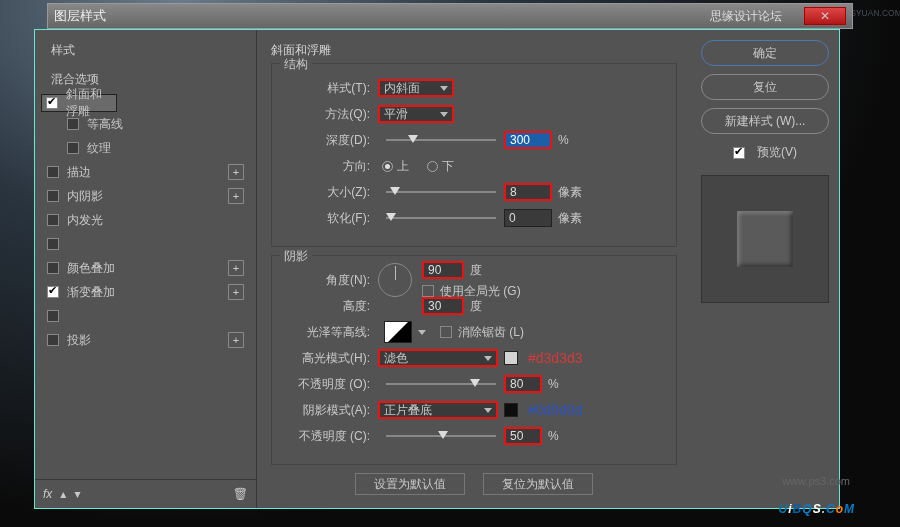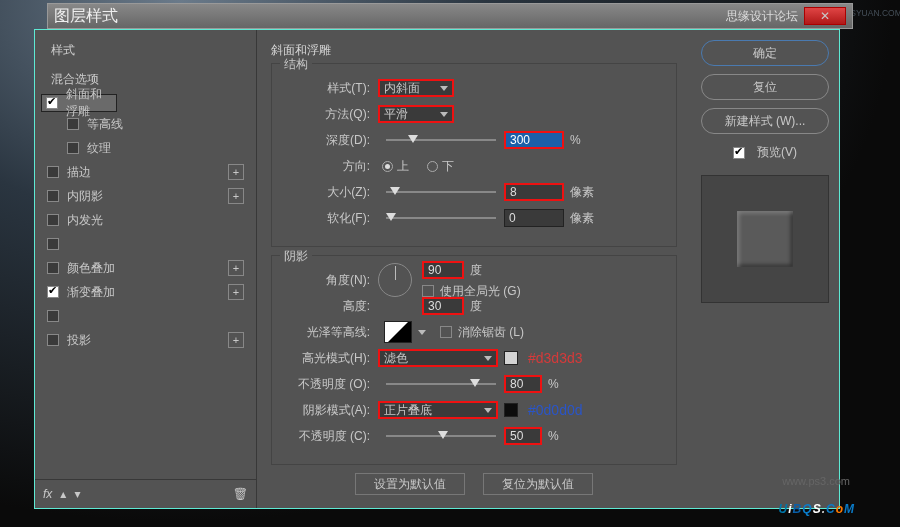--- a/index.html
+++ b/index.html
@@ -1,21 +1,21 @@
 <!DOCTYPE html>
 <html><head>
 <meta charset="utf-8">
 <style>
 *{box-sizing:border-box;margin:0;padding:0;font-family:"Microsoft YaHei",sans-serif;font-size:12px;color:#c8c8c8}
 body{background:#1a1a1a;width:900px;height:527px;position:relative;overflow:hidden}
 .bg-glow{position:absolute;inset:0;background:radial-gradient(ellipse at 20% 0%,#6a7a8a 0%,#2a3540 30%,#0a0a0a 70%)}
 .titlebar{position:absolute;top:3px;left:47px;right:47px;height:26px;background:linear-gradient(#888,#666);border:1px solid #999;display:flex;align-items:center;padding:0 6px}
-.titlebar .title{color:#eee;font-size:16px}
+.titlebar .title{color:#eee;font-size:13px}
 .titlebar .spacer{flex:1}
-.titlebar .brand{color:#ddd;font-size:12px;margin-right:6px}
+.titlebar .brand{color:#ddd;font-size:12px;margin-right:22px}
 .closebtn{width:42px;height:18px;background:linear-gradient(#e04545,#b01818);border:1px solid #a00;display:flex;align-items:center;justify-content:center;color:#fff;cursor:pointer}
 .watermark{position:absolute;top:8px;right:-10px;color:#6a7a8a;font-size:10px;opacity:.6;transform:scale(.85)}
 .watermark2{position:absolute;bottom:8px;right:45px;font-size:22px;font-weight:bold;font-style:italic;letter-spacing:1px}
 .watermark2 .u{color:#07a}
 .watermark2 .i{color:#fff}
 .watermark2 .b{color:#0a5fa8}
 .watermark2 .q{color:#0a7bc8}
 .watermark2 .s{color:#fff}
 .watermark2 .c{color:#0a7bc8}
 .watermark2 .o{color:#ff7a00}
@@ -39,21 +39,21 @@
 .fieldset{border:1px solid #444;padding:10px 12px 14px;margin-bottom:8px;position:relative}
 .fieldset .legend{position:absolute;top:-8px;left:8px;background:#535353;padding:0 4px}
 .frow{display:flex;align-items:center;height:24px;margin:2px 0}
 .frow .flab{width:86px;text-align:right;margin-right:8px;white-space:nowrap}
 .sel{width:76px;height:18px;background:#3a3a3a;border:1px solid #222;display:flex;align-items:center;justify-content:space-between;padding:0 4px;cursor:pointer}
 .sel .caret{border-left:4px solid transparent;border-right:4px solid transparent;border-top:5px solid #bbb}
 .redbox{border:2px solid #e11 !important}
 .slider{position:relative;width:110px;height:14px;margin:0 8px}
 .slider .track{position:absolute;top:6px;left:0;right:0;height:2px;background:#888}
 .slider .thumb{position:absolute;top:2px;width:0;height:0;border-left:5px solid transparent;border-right:5px solid transparent;border-top:8px solid #ddd}
-.numfield{width:60px;height:18px;background:#3a3a3a;border:1px solid #222;color:#ddd;text-align:left;padding:0 4px;display:flex;align-items:center}
+.numfield{width:48px;height:18px;background:#3a3a3a;border:1px solid #222;color:#ddd;text-align:left;padding:0 4px;display:flex;align-items:center}
 .numfield.selblue{background:#1a5fa8;color:#fff}
 .unit{margin-left:6px}
 .radio{width:11px;height:11px;border:1px solid #aaa;border-radius:50%;display:inline-block;margin:0 4px;position:relative}
 .radio.checked::after{content:"";position:absolute;inset:2px;background:#ddd;border-radius:50%}
 .anglewheel{width:34px;height:34px;border:1px solid #888;border-radius:50%;margin-right:10px;position:relative}
 .anglewheel::after{content:"";position:absolute;left:50%;top:2px;width:1px;height:14px;background:#bbb}
 .cbx{width:12px;height:12px;border:1px solid #888;margin-right:6px;display:inline-block}
 .swatch{width:14px;height:14px;border:1px solid #222;margin-left:6px}
 .selwide{width:120px}
 .gloss{width:28px;height:22px;background:linear-gradient(135deg,#fff 0%,#fff 48%,#000 52%,#000 100%);border:1px solid #222;margin:0 6px}

